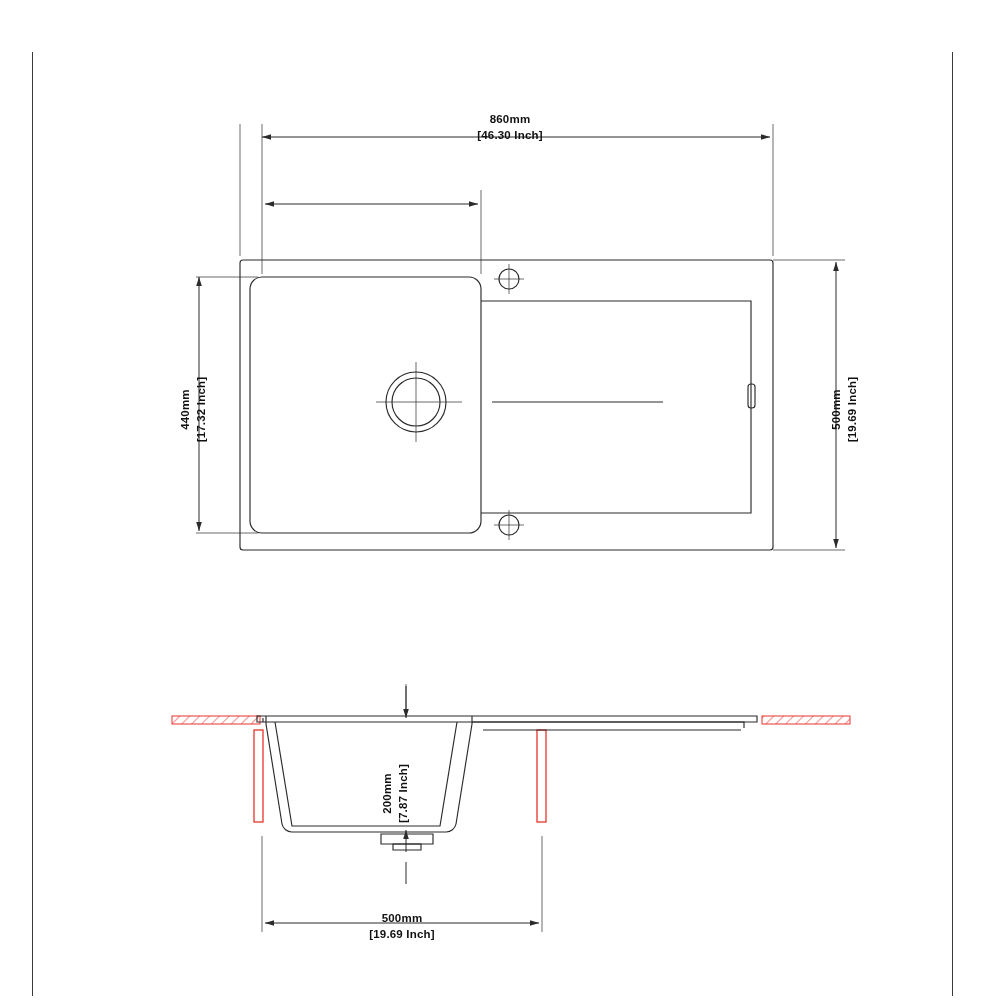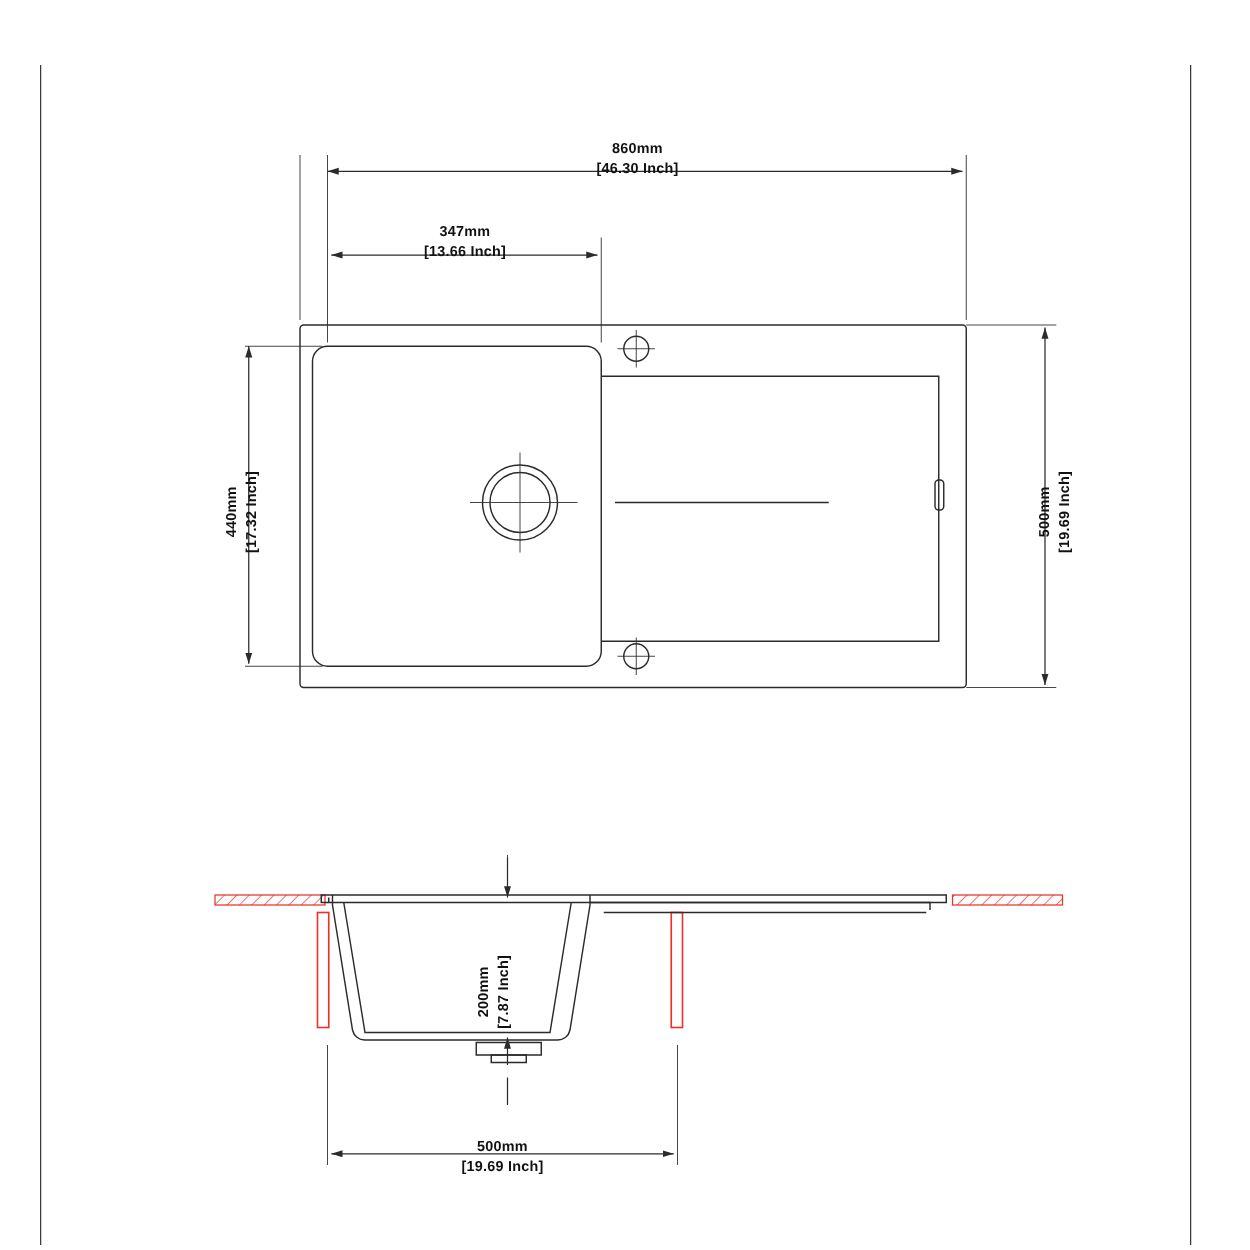--- a/index.html
+++ b/index.html
@@ -128,24 +128,20 @@
         <line x1="265" y1="899" x2="539" y2="899" marker-start="url(#arrR)" marker-end="url(#arrL)"></line>
       </g>
     </g>
   </svg>
 
   <div class="lbl" style="left:440px;top:88px;width:140px;">
     <div>860mm</div>
     <div>[46.30 Inch]</div>
   </div>
 
-  <div class="lbl" style="left:302px;top:155px;width:140px;">
-    <div>347mm</div>
-    <div>[13.66 Inch]</div>
-  </div>
 
   <div class="lbl rot" style="left:124px;top:370px;width:140px;">
     <div>440mm</div>
     <div>[17.32 Inch]</div>
   </div>
 
   <div class="lbl rot" style="left:775px;top:370px;width:140px;">
     <div>500mm</div>
     <div>[19.69 Inch]</div>
   </div>

